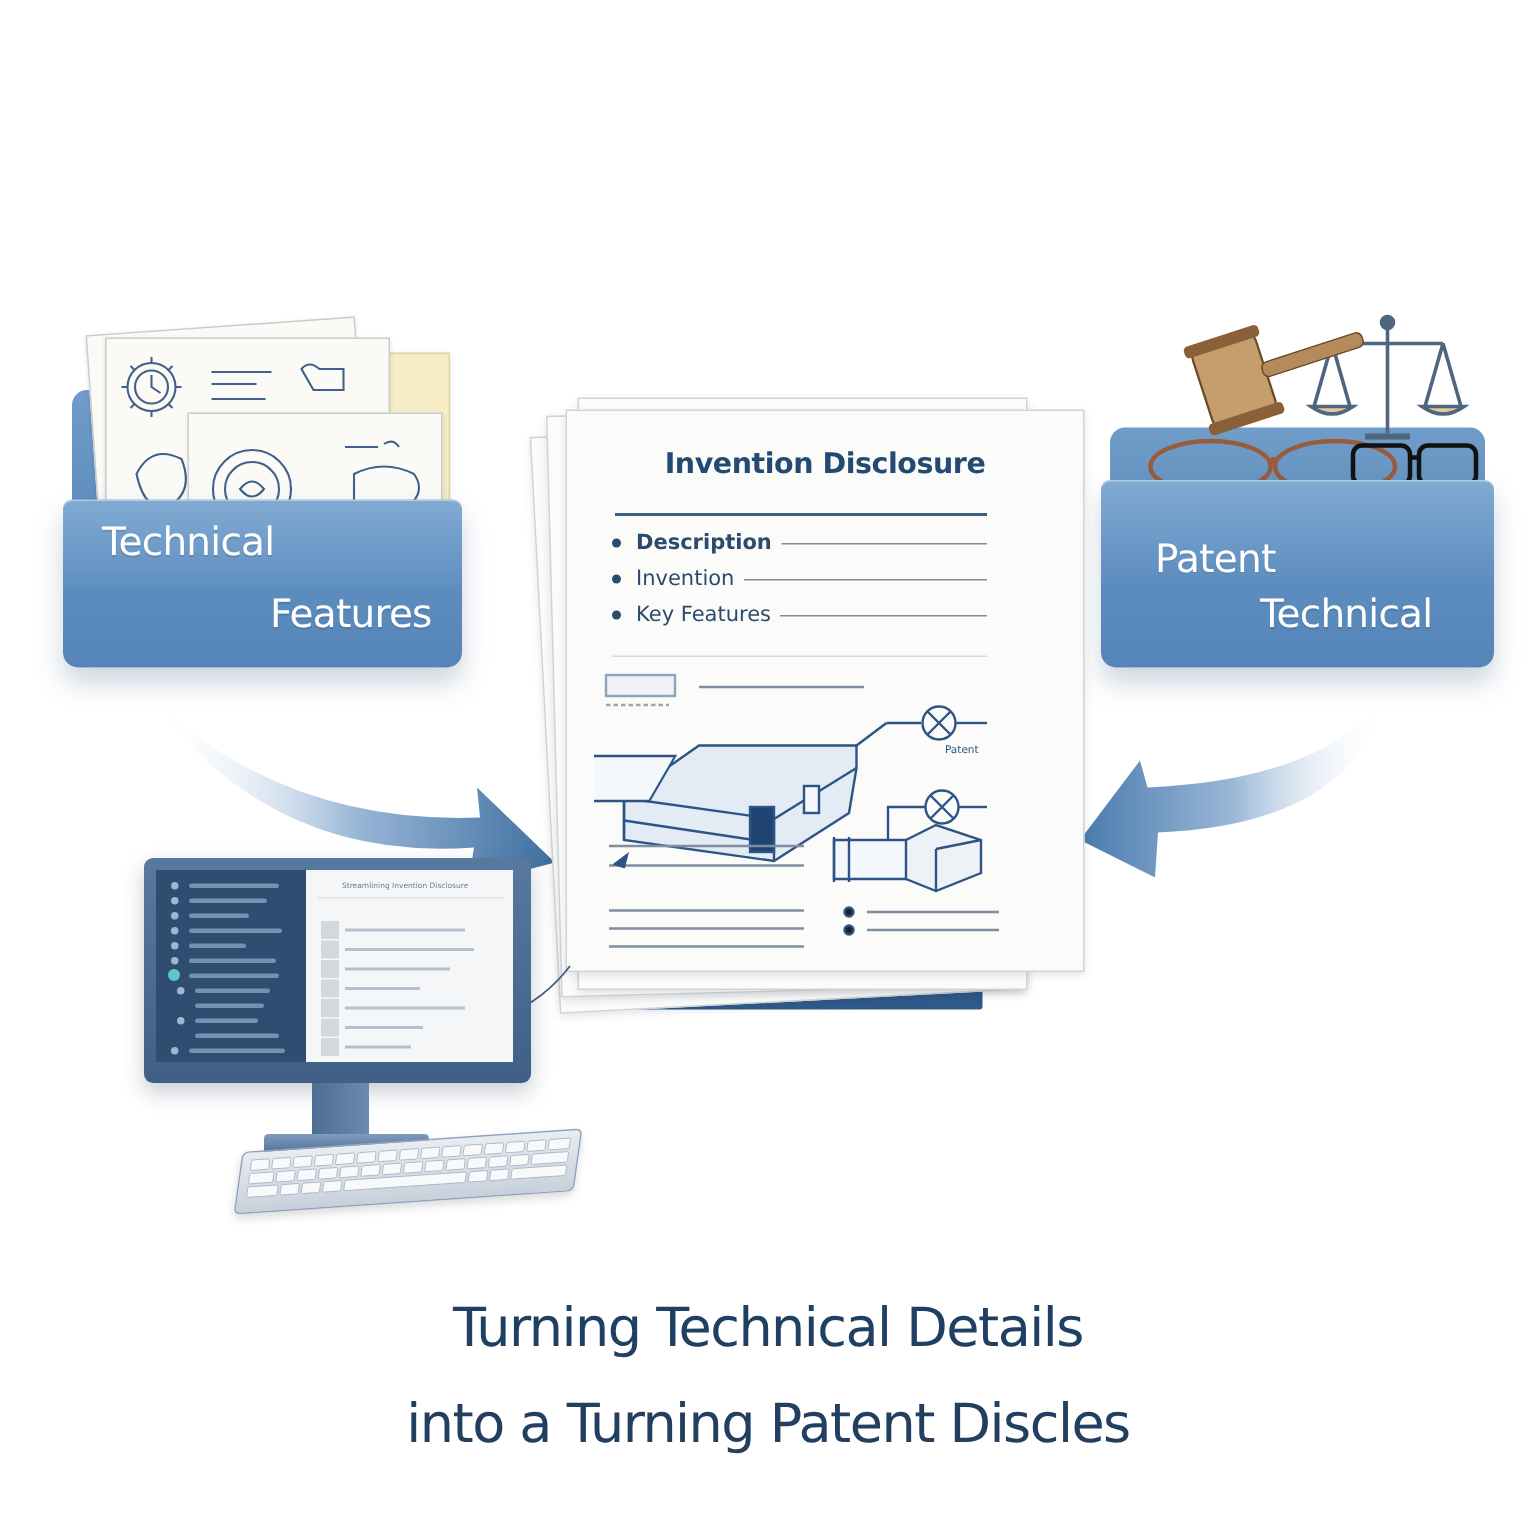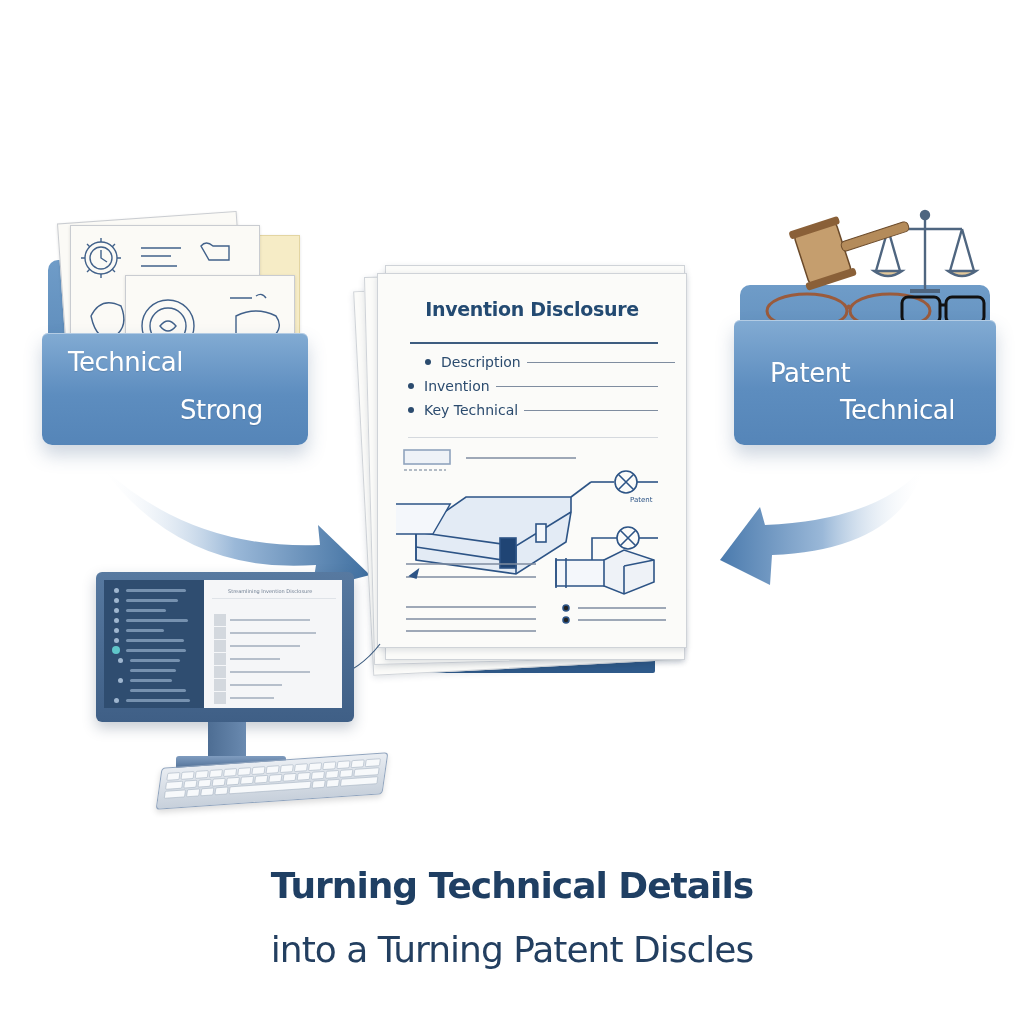--- a/index.html
+++ b/index.html
@@ -98,21 +98,21 @@
         <circle cx="42" cy="50" r="26"></circle>
           <circle cx="42" cy="50" r="18"></circle>
         <path d="M34 50 q8 -10 16 0 q-8 10 -16 0z"></path>
         <path d="M110 40 q20 -10 40 0 q10 14 -10 26 q-26 6 -30 -8z"></path>
         <path d="M104 22 h22 M130 20 q6 -4 10 2"></path>
       </g>
     </svg>
   </div>
   <div class="folder-front" style="left:2px;top:128px;width:266px;height:112px;"></div>
   <div class="folder-label" style="left:28px;top:144px;">Technical</div>
-  <div class="folder-label" style="left:140px;top:192px;">Strong</div>
+  <div class="folder-label" style="left:140px;top:192px;">Features</div>
 </div>
 
 <div class="folder" style="left:730px;top:205px;width:270px;height:250px;">
   <div class="folder-back" style="left:10px;top:80px;width:250px;height:150px;"></div>
 
   <svg class="abs" style="left:140px;top:2px;" width="110" height="90" viewBox="0 0 110 90">
     <g fill="none" stroke="#4f6680" stroke-width="2.4">
       <line x1="55" y1="8" x2="55" y2="82"></line>
       <line x1="18" y1="22" x2="92" y2="22"></line>
       <circle cx="55" cy="8" r="4" fill="#4f6680"></circle>
@@ -168,37 +168,37 @@
   </defs>
   <path d="M225 20 Q180 75 65 80 L60 62 L20 115 L70 140 L72 110 Q200 105 225 20 Z" fill="url(#gr)"></path>
 </svg>
 
 <div class="abs" style="left:355px;top:255px;width:345px;height:425px;">
   <div class="abs" style="left:30px;top:390px;width:270px;height:28px;background:#2f5a8a;border-radius:2px;"></div>
   <div class="doc" style="left:8px;top:28px;width:310px;height:385px;transform:rotate(-3deg);"></div>
   <div class="doc" style="left:14px;top:18px;width:310px;height:388px;transform:rotate(-1.5deg);"></div>
   <div class="doc" style="left:30px;top:10px;width:300px;height:395px;"></div>
 
-  <div class="doc" style="left:22px;top:18px;width:310px;height:375px;">
+  <div class="doc" style="left:22px;top:18px;width:346px;height:375px;">
     <div class="doc-title" style="top:24px;">Invention Disclosure</div>
     <div class="rule dark" style="left:32px;top:68px;width:248px;"></div>
 
-    <div class="bullet-row" style="left:47px;top:80px;width:250px;">
+    <div class="bullet-row" style="left:30px;top:80px;width:250px;font-weight:bold;">
       <span class="bullet-dot"></span>
       <span>Description</span>
       <span class="bullet-line" style="flex:1;"></span>
     </div>
     <div class="bullet-row" style="left:30px;top:104px;width:250px;">
       <span class="bullet-dot"></span>
       <span>Invention</span>
       <span class="bullet-line" style="flex:1;"></span>
     </div>
     <div class="bullet-row" style="left:30px;top:128px;width:250px;">
       <span class="bullet-dot"></span>
-      <span>Key Technical</span>
+      <span>Key Features</span>
       <span class="bullet-line" style="flex:1;"></span>
     </div>
     <div class="rule" style="left:30px;top:163px;width:250px;background:#d5d9de;"></div>
 
     <svg class="abs" style="left:18px;top:168px;" width="290" height="200" viewBox="0 0 290 200">
       <g fill="none" stroke="#2d5486" stroke-width="1.6">
         <rect x="8" y="8" width="46" height="14" fill="#eef2f7" stroke="#8fa3bd"></rect>
         <line x1="8" y1="28" x2="50" y2="28" stroke="#9aa6b4" stroke-dasharray="3 2"></line>
         <line x1="70" y1="16" x2="180" y2="16" stroke="#7f8da0"></line>
 
@@ -333,14 +333,14 @@
           <rect x="56" y="23" width="12" height="7" rx="1"></rect>
           <rect x="70" y="23" width="80" height="7" rx="1"></rect>
           <rect x="152" y="23" width="12" height="7" rx="1"></rect>
           <rect x="166" y="23" width="12" height="7" rx="1"></rect>
           <rect x="180" y="23" width="36" height="7" rx="1"></rect>
       </g>
     </svg>
   </div>
 </div>
 
-<div class="headline" style="top:868px;font-weight:bold;">Turning Technical Details</div>
+<div class="headline" style="top:868px;">Turning Technical Details</div>
 <div class="headline" style="top:932px;color:#233f60;">into a Turning Patent Discles</div>
 
 </body></html>

